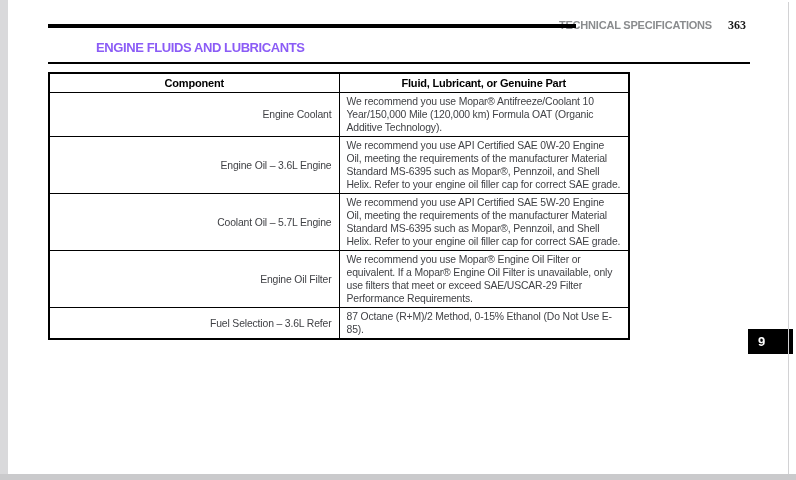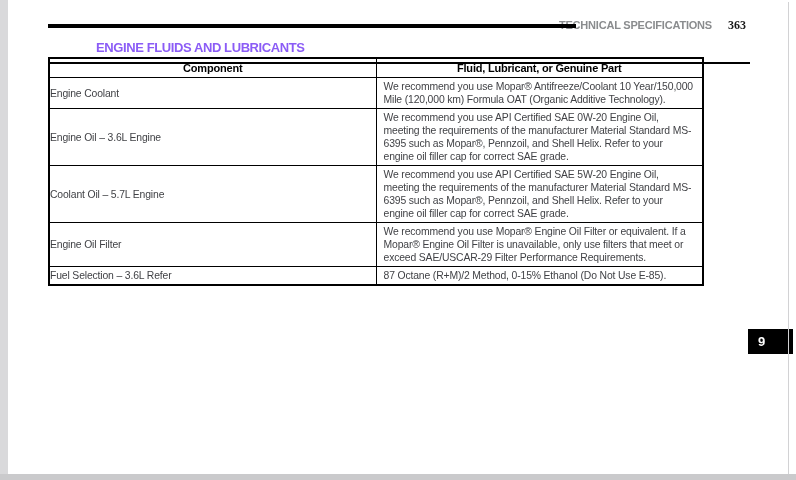--- a/index.html
+++ b/index.html
@@ -73,22 +73,22 @@
     margin-left: 48px;
   }
   .title-rule {
     position: absolute;
     left: 48px; top: 62px;
     width: 702px; height: 2px;
     background: #000000;
   }
   table.spec {
     position: absolute;
-    left: 48px; top: 57px;
-    width: 656px;
+    left: 48px; top: 72px;
+    width: 582px;
     border-collapse: collapse;
     table-layout: fixed;
   }
   table.spec, table.spec th, table.spec td {
     border: 1px solid #000000;
   }
   table.spec { border: 2px solid #000000; }
   table.spec th {
     width: 50%;
     font-size: 11px;
@@ -99,21 +99,21 @@
     letter-spacing: -0.2px;
   }
   table.spec td {
     font-size: 10.4px;
     line-height: 13px;
     color: #414246;
     vertical-align: middle;
     padding: 2px 7px;
     letter-spacing: -0.15px;
   }
-  table.spec td.comp { padding-left: 0; }
+  table.spec td.comp { padding-left: 8px; text-align: right; }
   .side-tab {
     position: absolute;
     left: 748px; top: 329px;
     width: 45px; height: 25px;
     background: #000000;
     color: #ffffff;
     font-size: 13px;
     font-weight: bold;
     line-height: 25px;
     padding-left: 10px;

